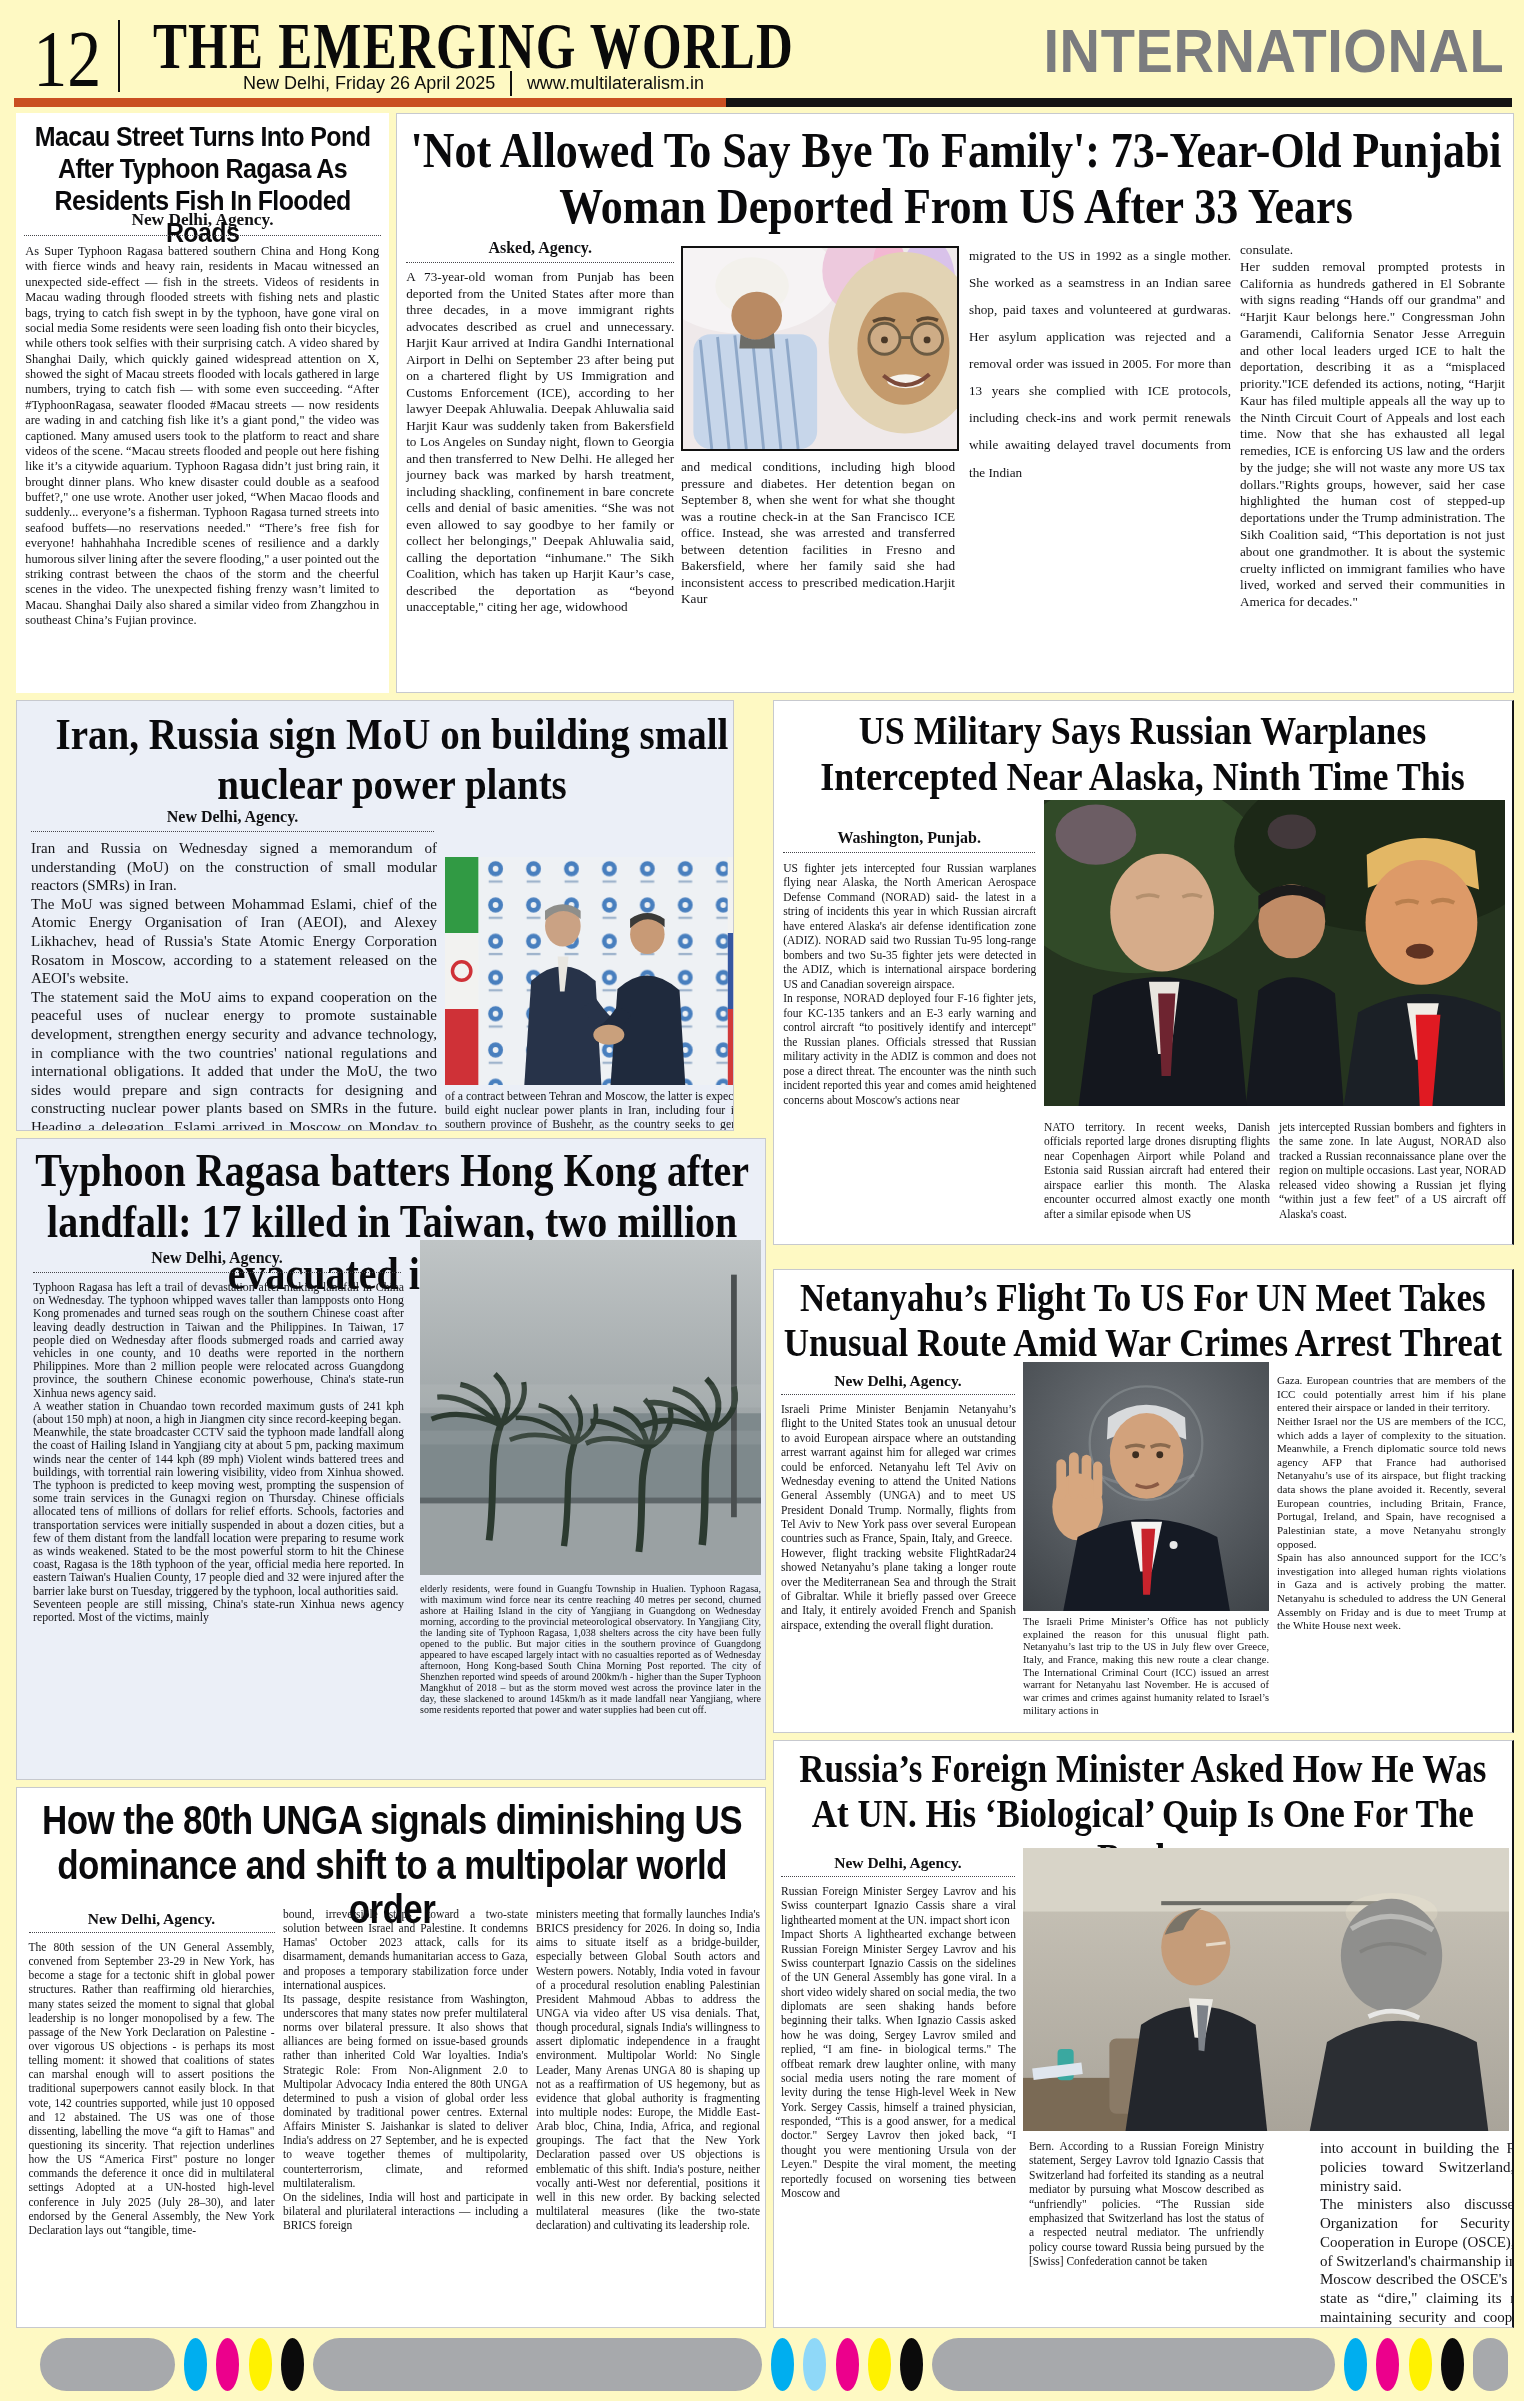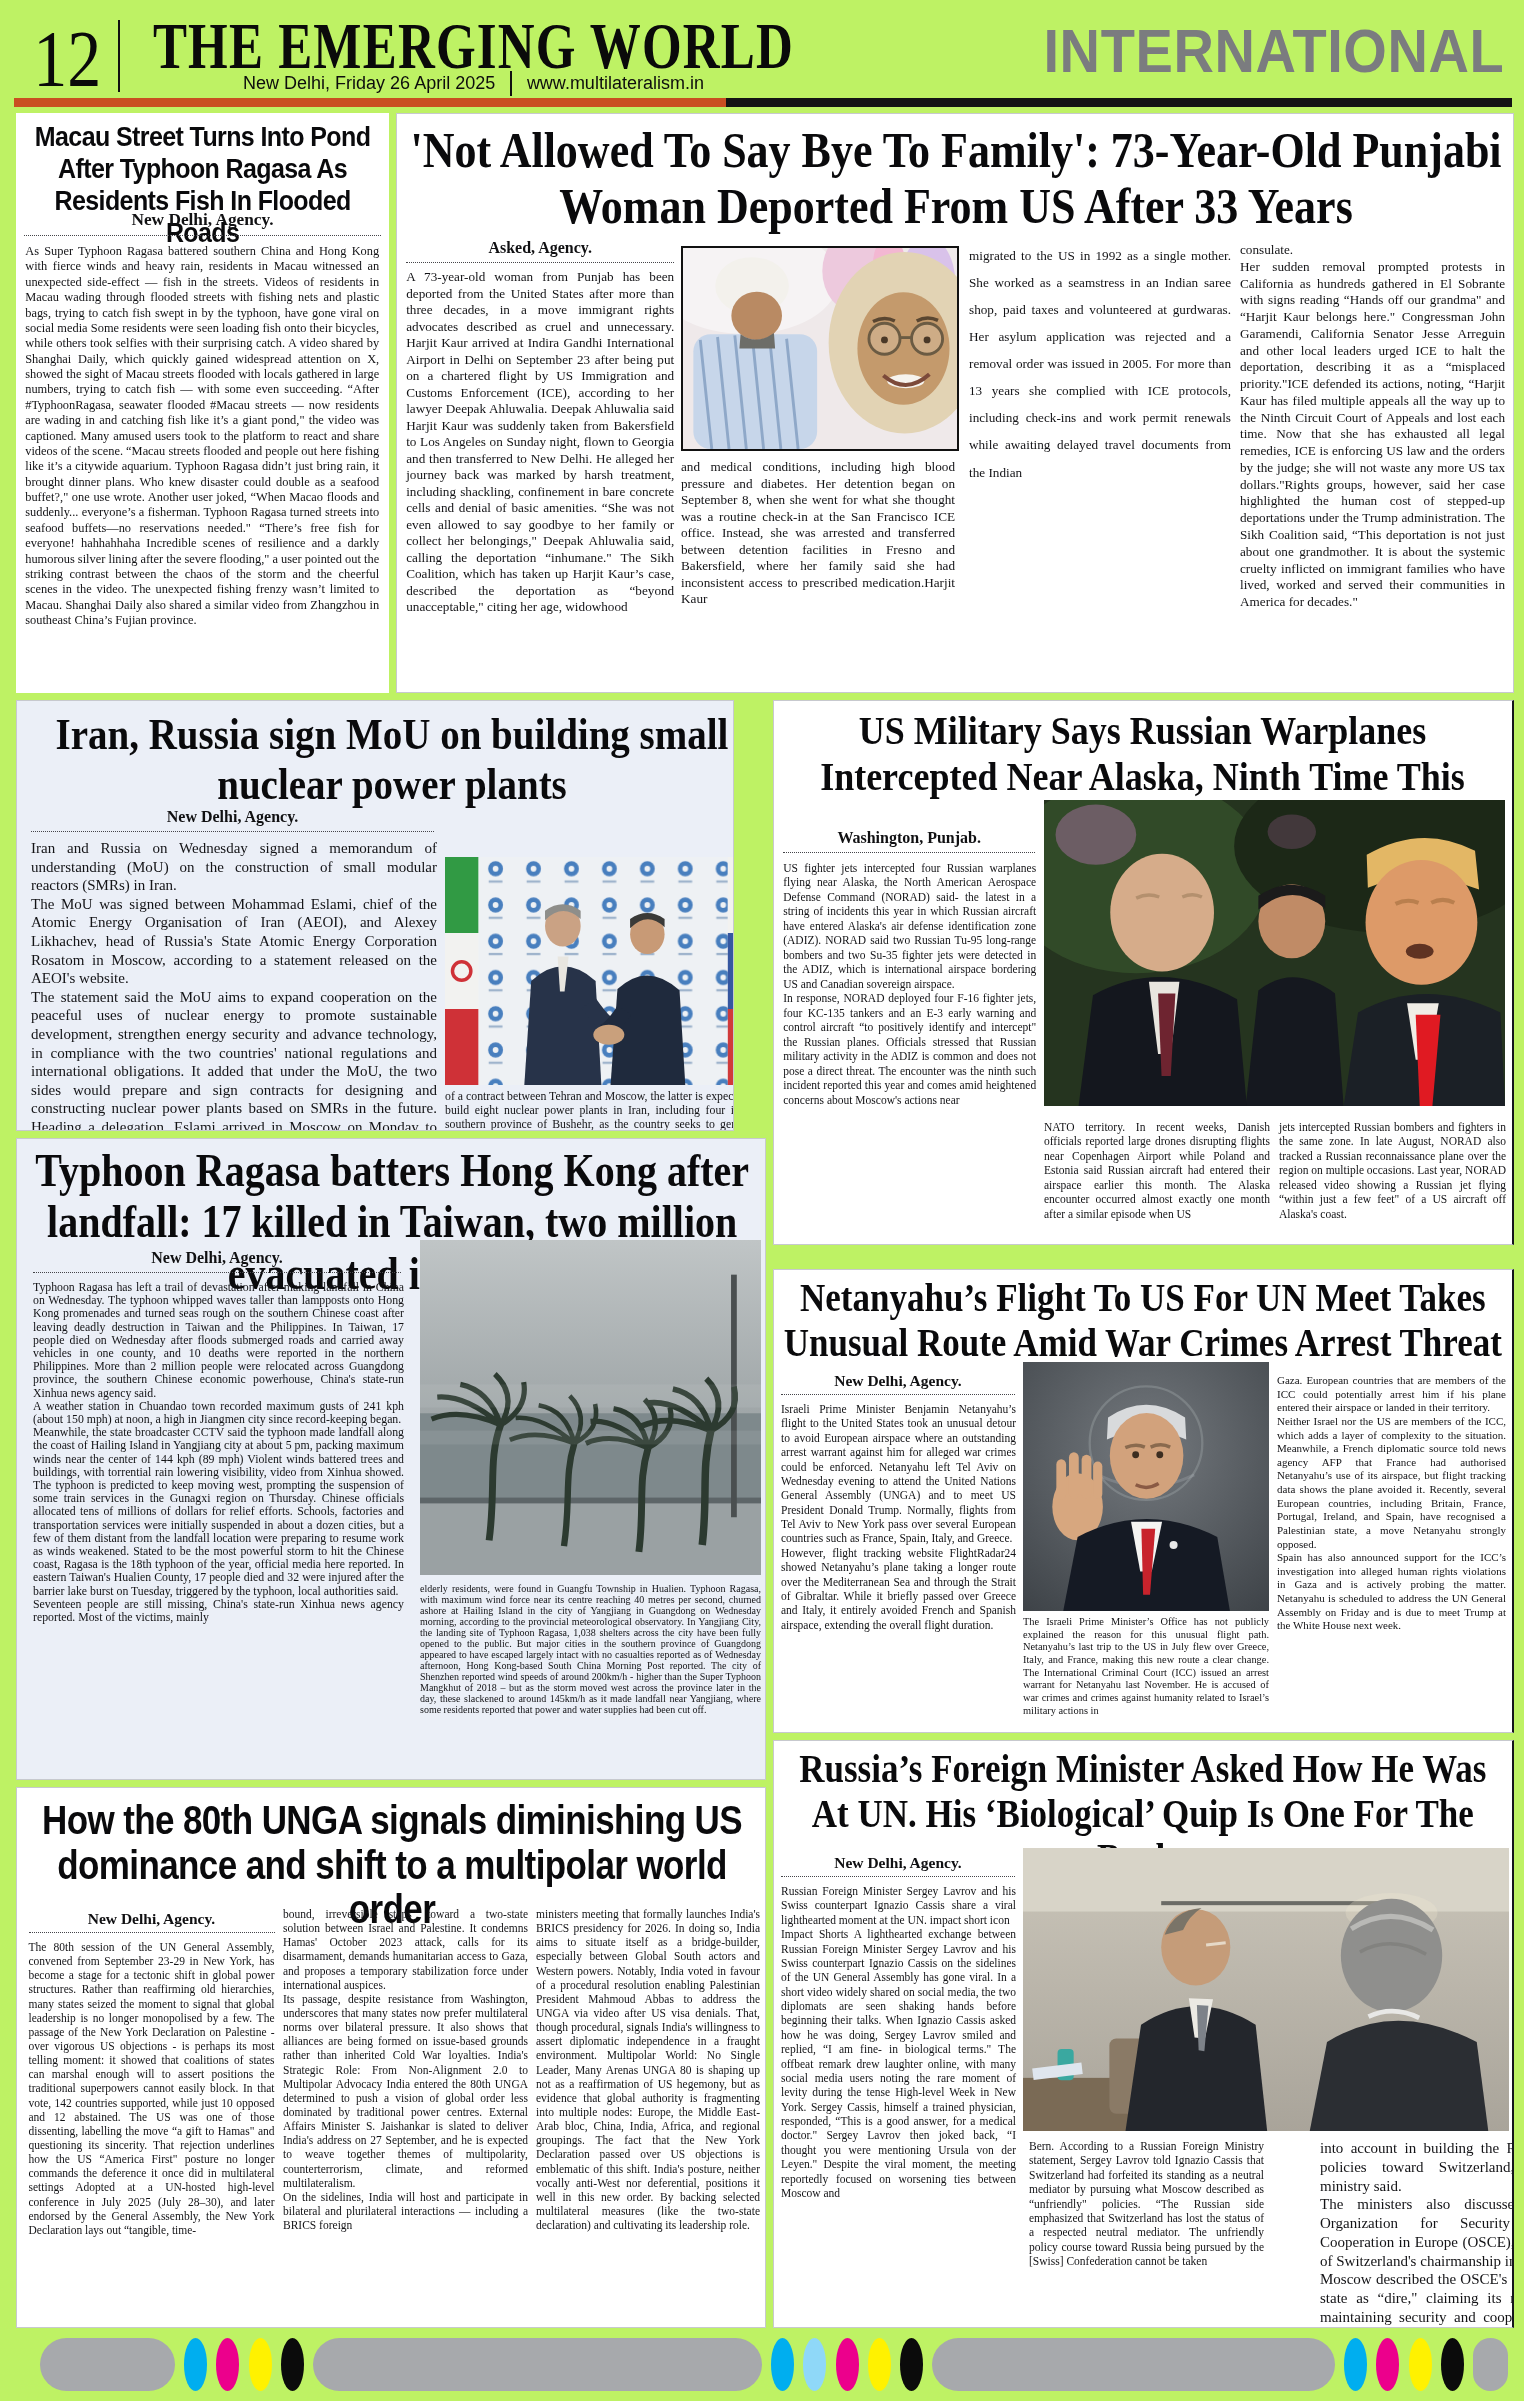--- a/index.html
+++ b/index.html
@@ -1,16 +1,16 @@
 <!DOCTYPE html>
 <html style="font-size:9.2px"><head>
 <meta charset="utf-8">
 <style>
   html,body{margin:0;padding:0;background:#e9e9e9;}
-  #page{position:relative;width:1525px;height:2401px;background:#bef264;margin:0 auto;font-family:"Liberation Serif",serif;}
+  #page{position:relative;width:1525px;height:2401px;background:#fef9c3;margin:0 auto;font-family:"Liberation Serif",serif;}
   .abs{position:absolute;box-sizing:border-box;}
   .panel{position:absolute;box-sizing:border-box;background:#fff;border:0.6px solid #c7c9ce;overflow:hidden;}
   .bluebg{background:#ebeff7;}
   .noborder{border:none;}
   .rightrule{border-right:2.3px solid #15151a;}
   .headline{font-family:"Liberation Serif",serif;font-weight:700;text-align:center;color:#0a0a0c;transform:scaleY(1.14);transform-origin:center top;line-height:1.12;}
   .headline.sans{font-family:"Liberation Sans",sans-serif;letter-spacing:-0.6px;}
   .dateline{font-family:Liberation Serif, serif;font-weight:700;text-align:center;color:#101012;}
   .dotrule{border-bottom:1.7px dotted #45454a;}
   .body{font-family:"Liberation Serif",serif;text-align:justify;white-space:pre-line;color:#131316;}

